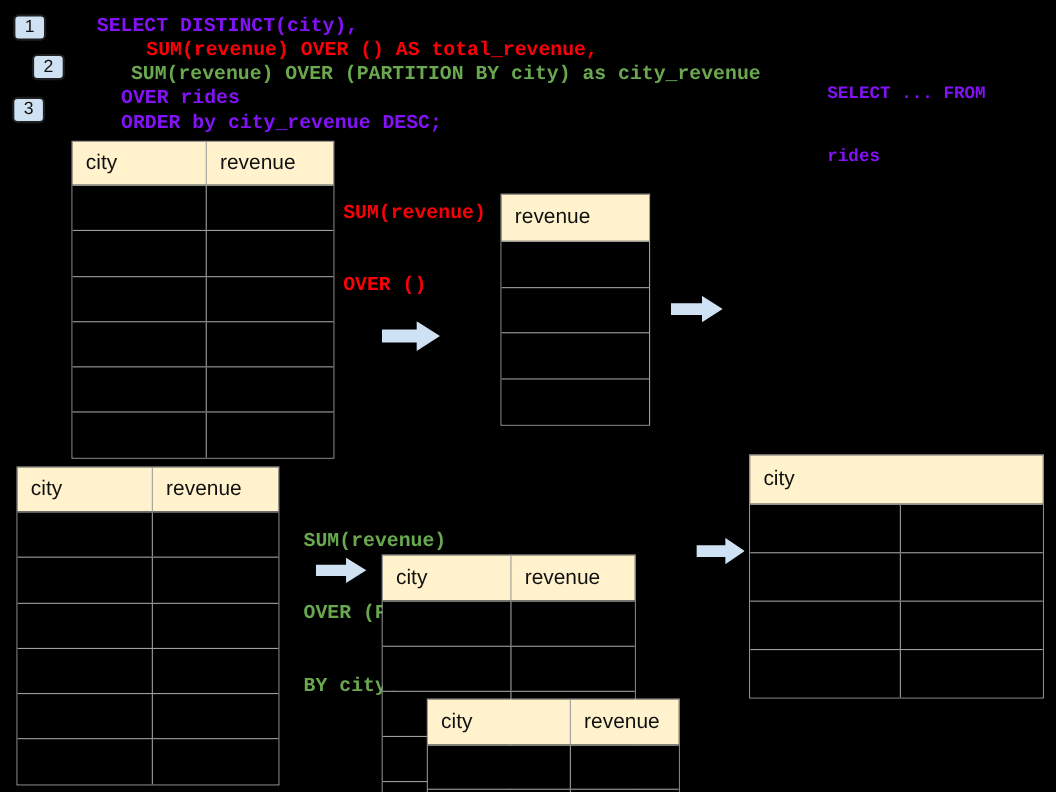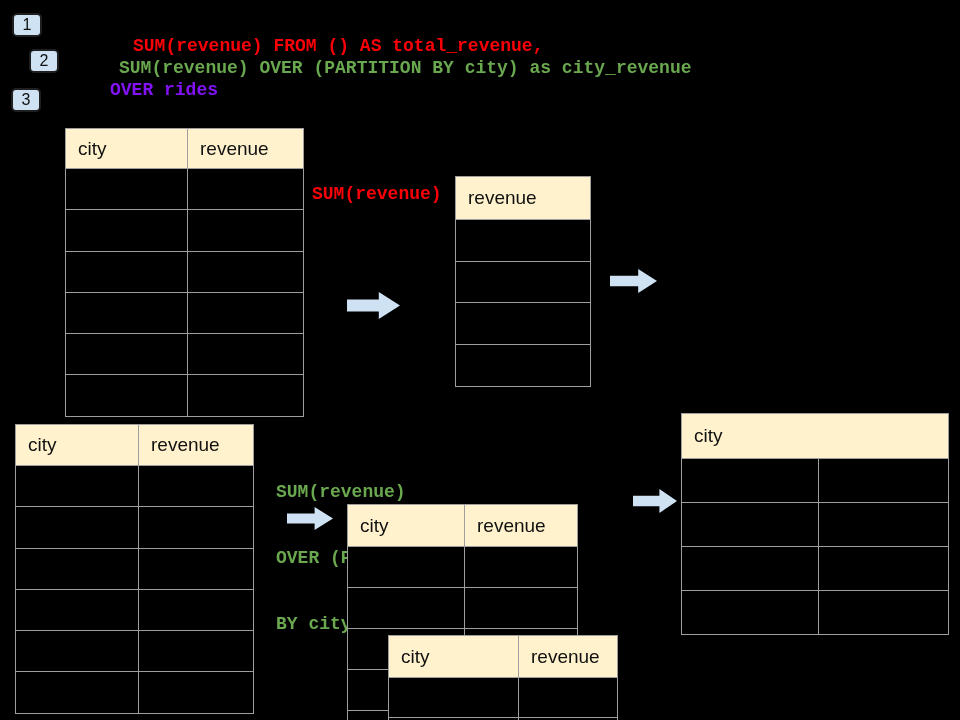--- a/index.html
+++ b/index.html
@@ -87,27 +87,34 @@
 </style>
 </head>
 <body>
 
 <div class="stage">
 
   <div class="badge" style="left:12px;top:13px">1</div>
   <div class="badge" style="left:29px;top:49px">2</div>
   <div class="badge" style="left:11px;top:88px">3</div>
 
-  <div class="code red" style="left:133px;top:35px">SUM(revenue) FROM () AS total_revenue,</div>
+  <div class="code purple" style="left:88px;top:13px">SELECT DISTINCT(city),</div>
+  <div class="code red" style="left:133px;top:35px">SUM(revenue) OVER () AS total_revenue,</div>
   <div class="code green" style="left:119px;top:57px">SUM(revenue) OVER (PARTITION BY city) as city_revenue</div>
   <div class="code purple" style="left:110px;top:79px">OVER rides</div>
-
+  <div class="code purple" style="left:110px;top:101px">ORDER by city_revenue DESC;</div>
+
+  <div class="code purple note" style="left:752px;top:38px">
+    <div>SELECT ... FROM</div>
+    <div>rides</div>
+  </div>
 
   <div class="code red" style="left:312px;top:139px">
     <div>SUM(revenue)</div>
+    <div>OVER ()</div>
   </div>
 
   <div class="code green" style="left:276px;top:437px">
     <div>SUM(revenue)</div>
     <div>OVER (PARTITION</div>
     <div>BY city)</div>
   </div>
 
   <div class="dtable" id="t-source-top">
     <div class="hrow">

